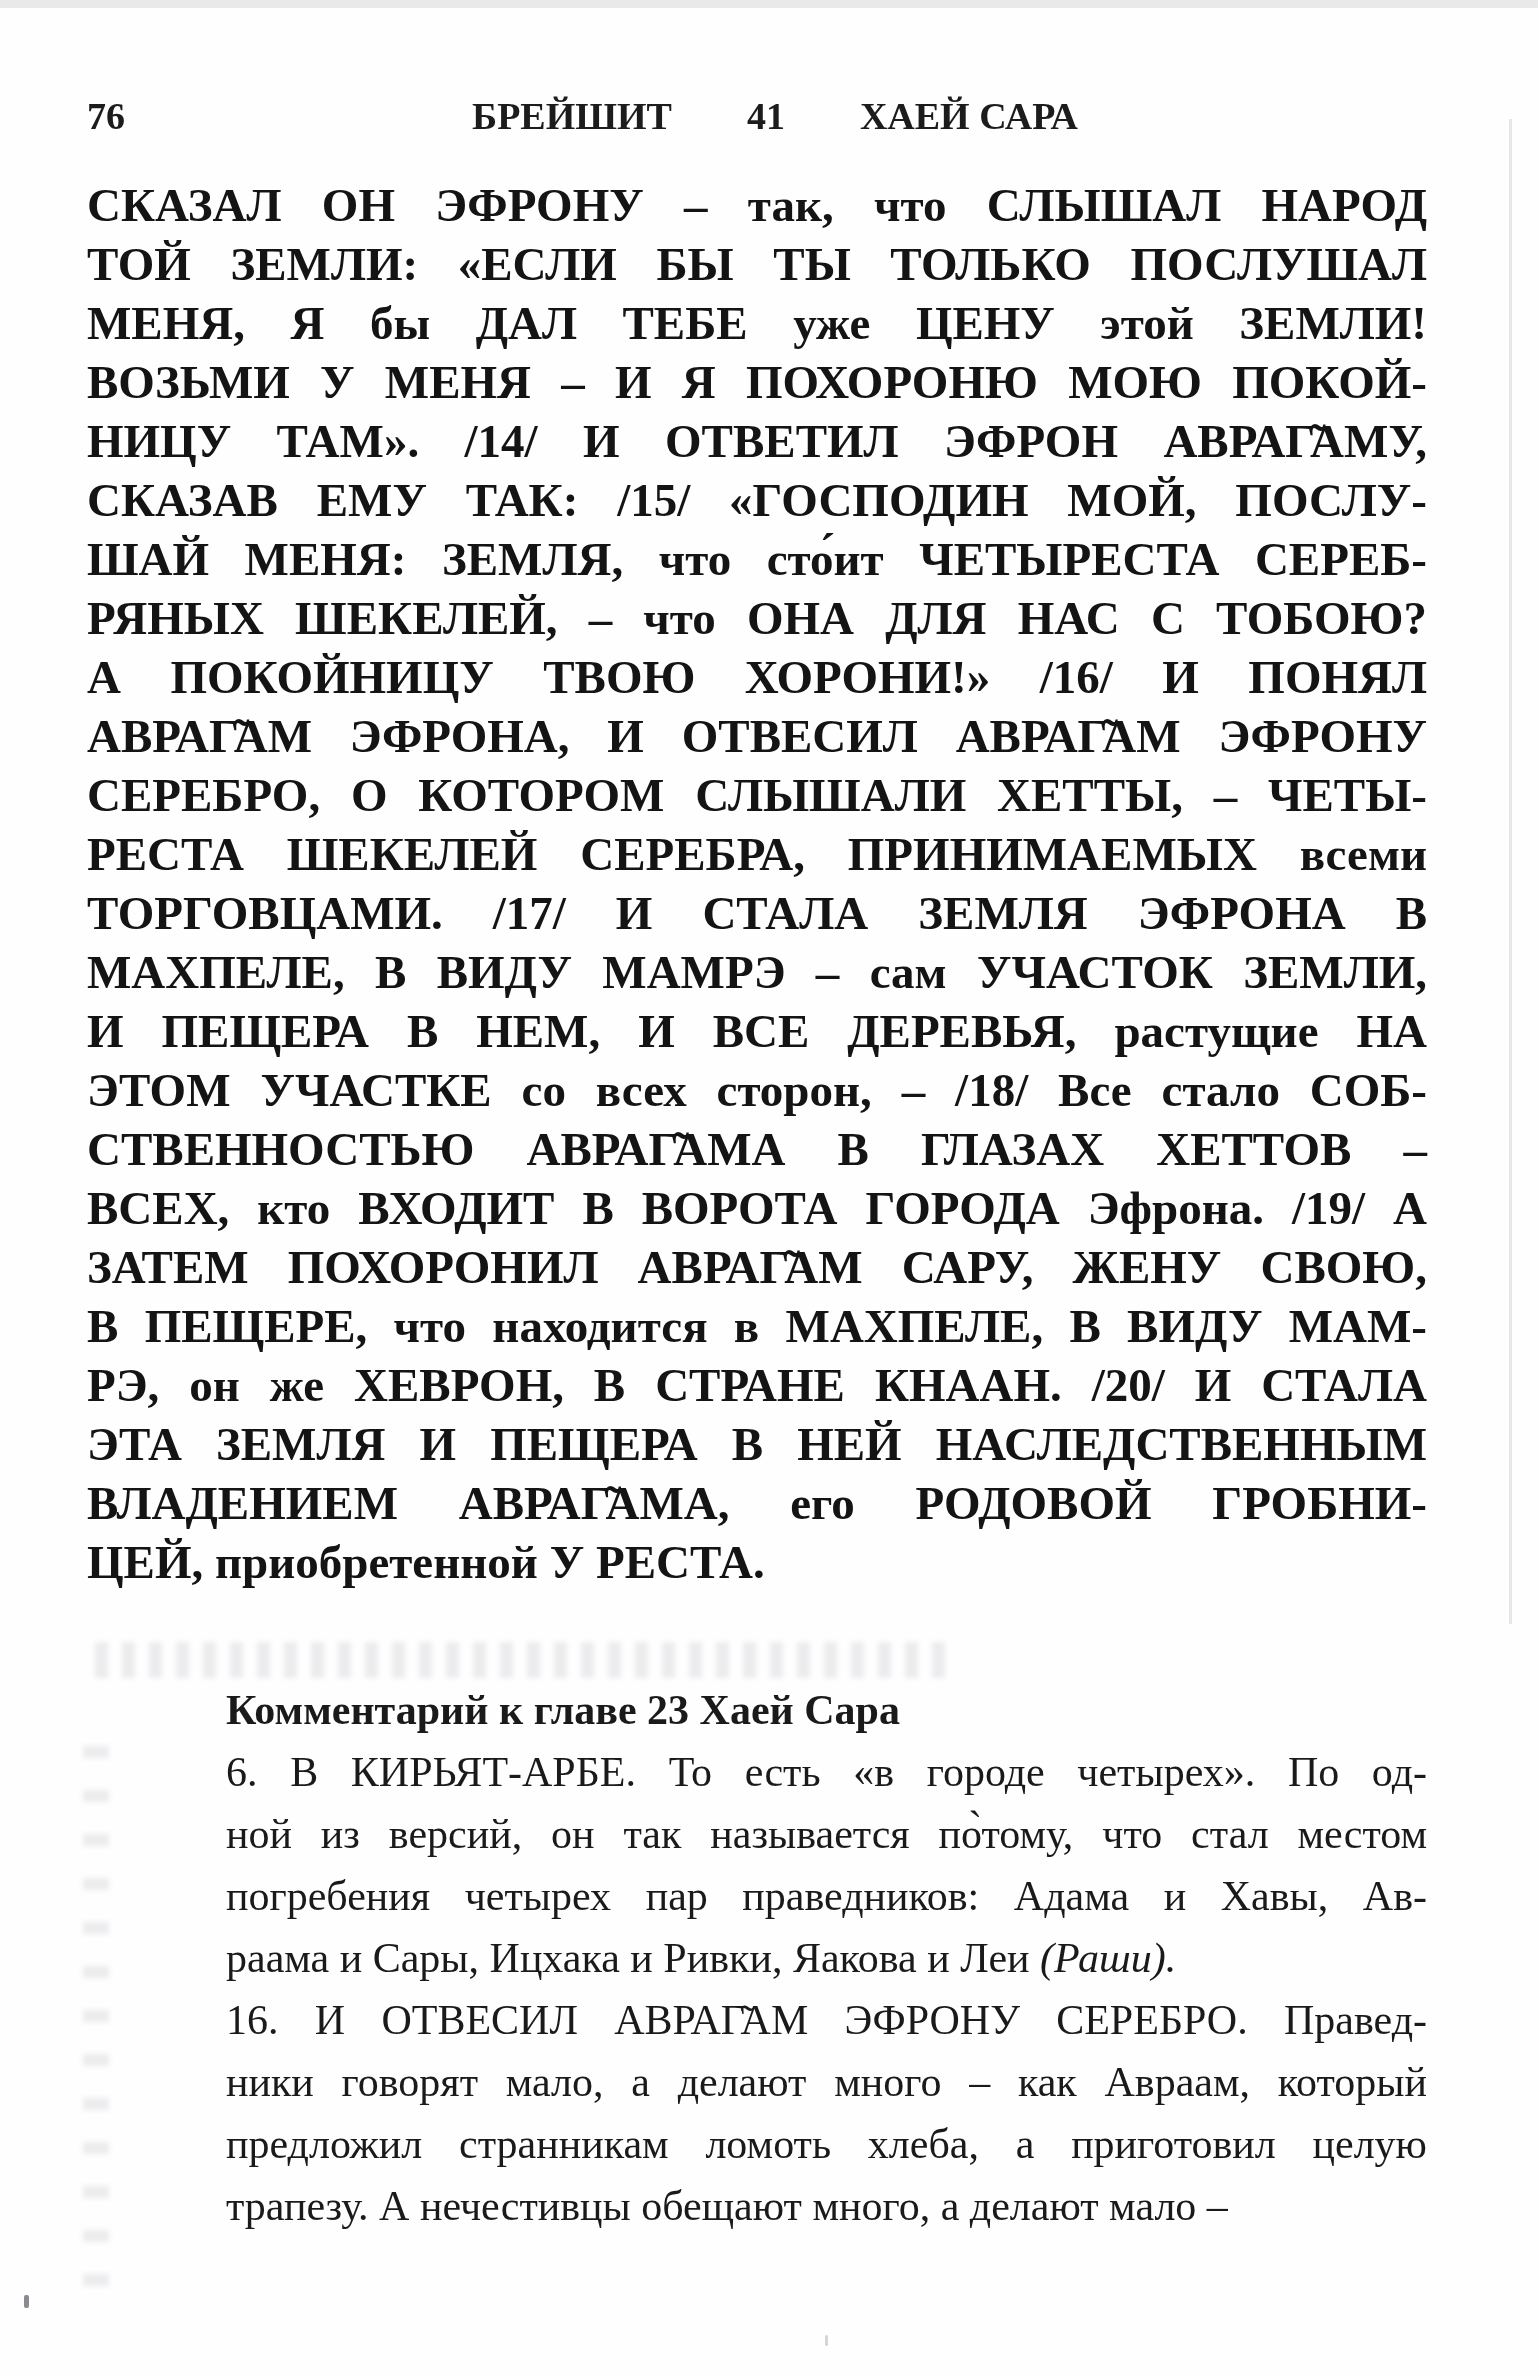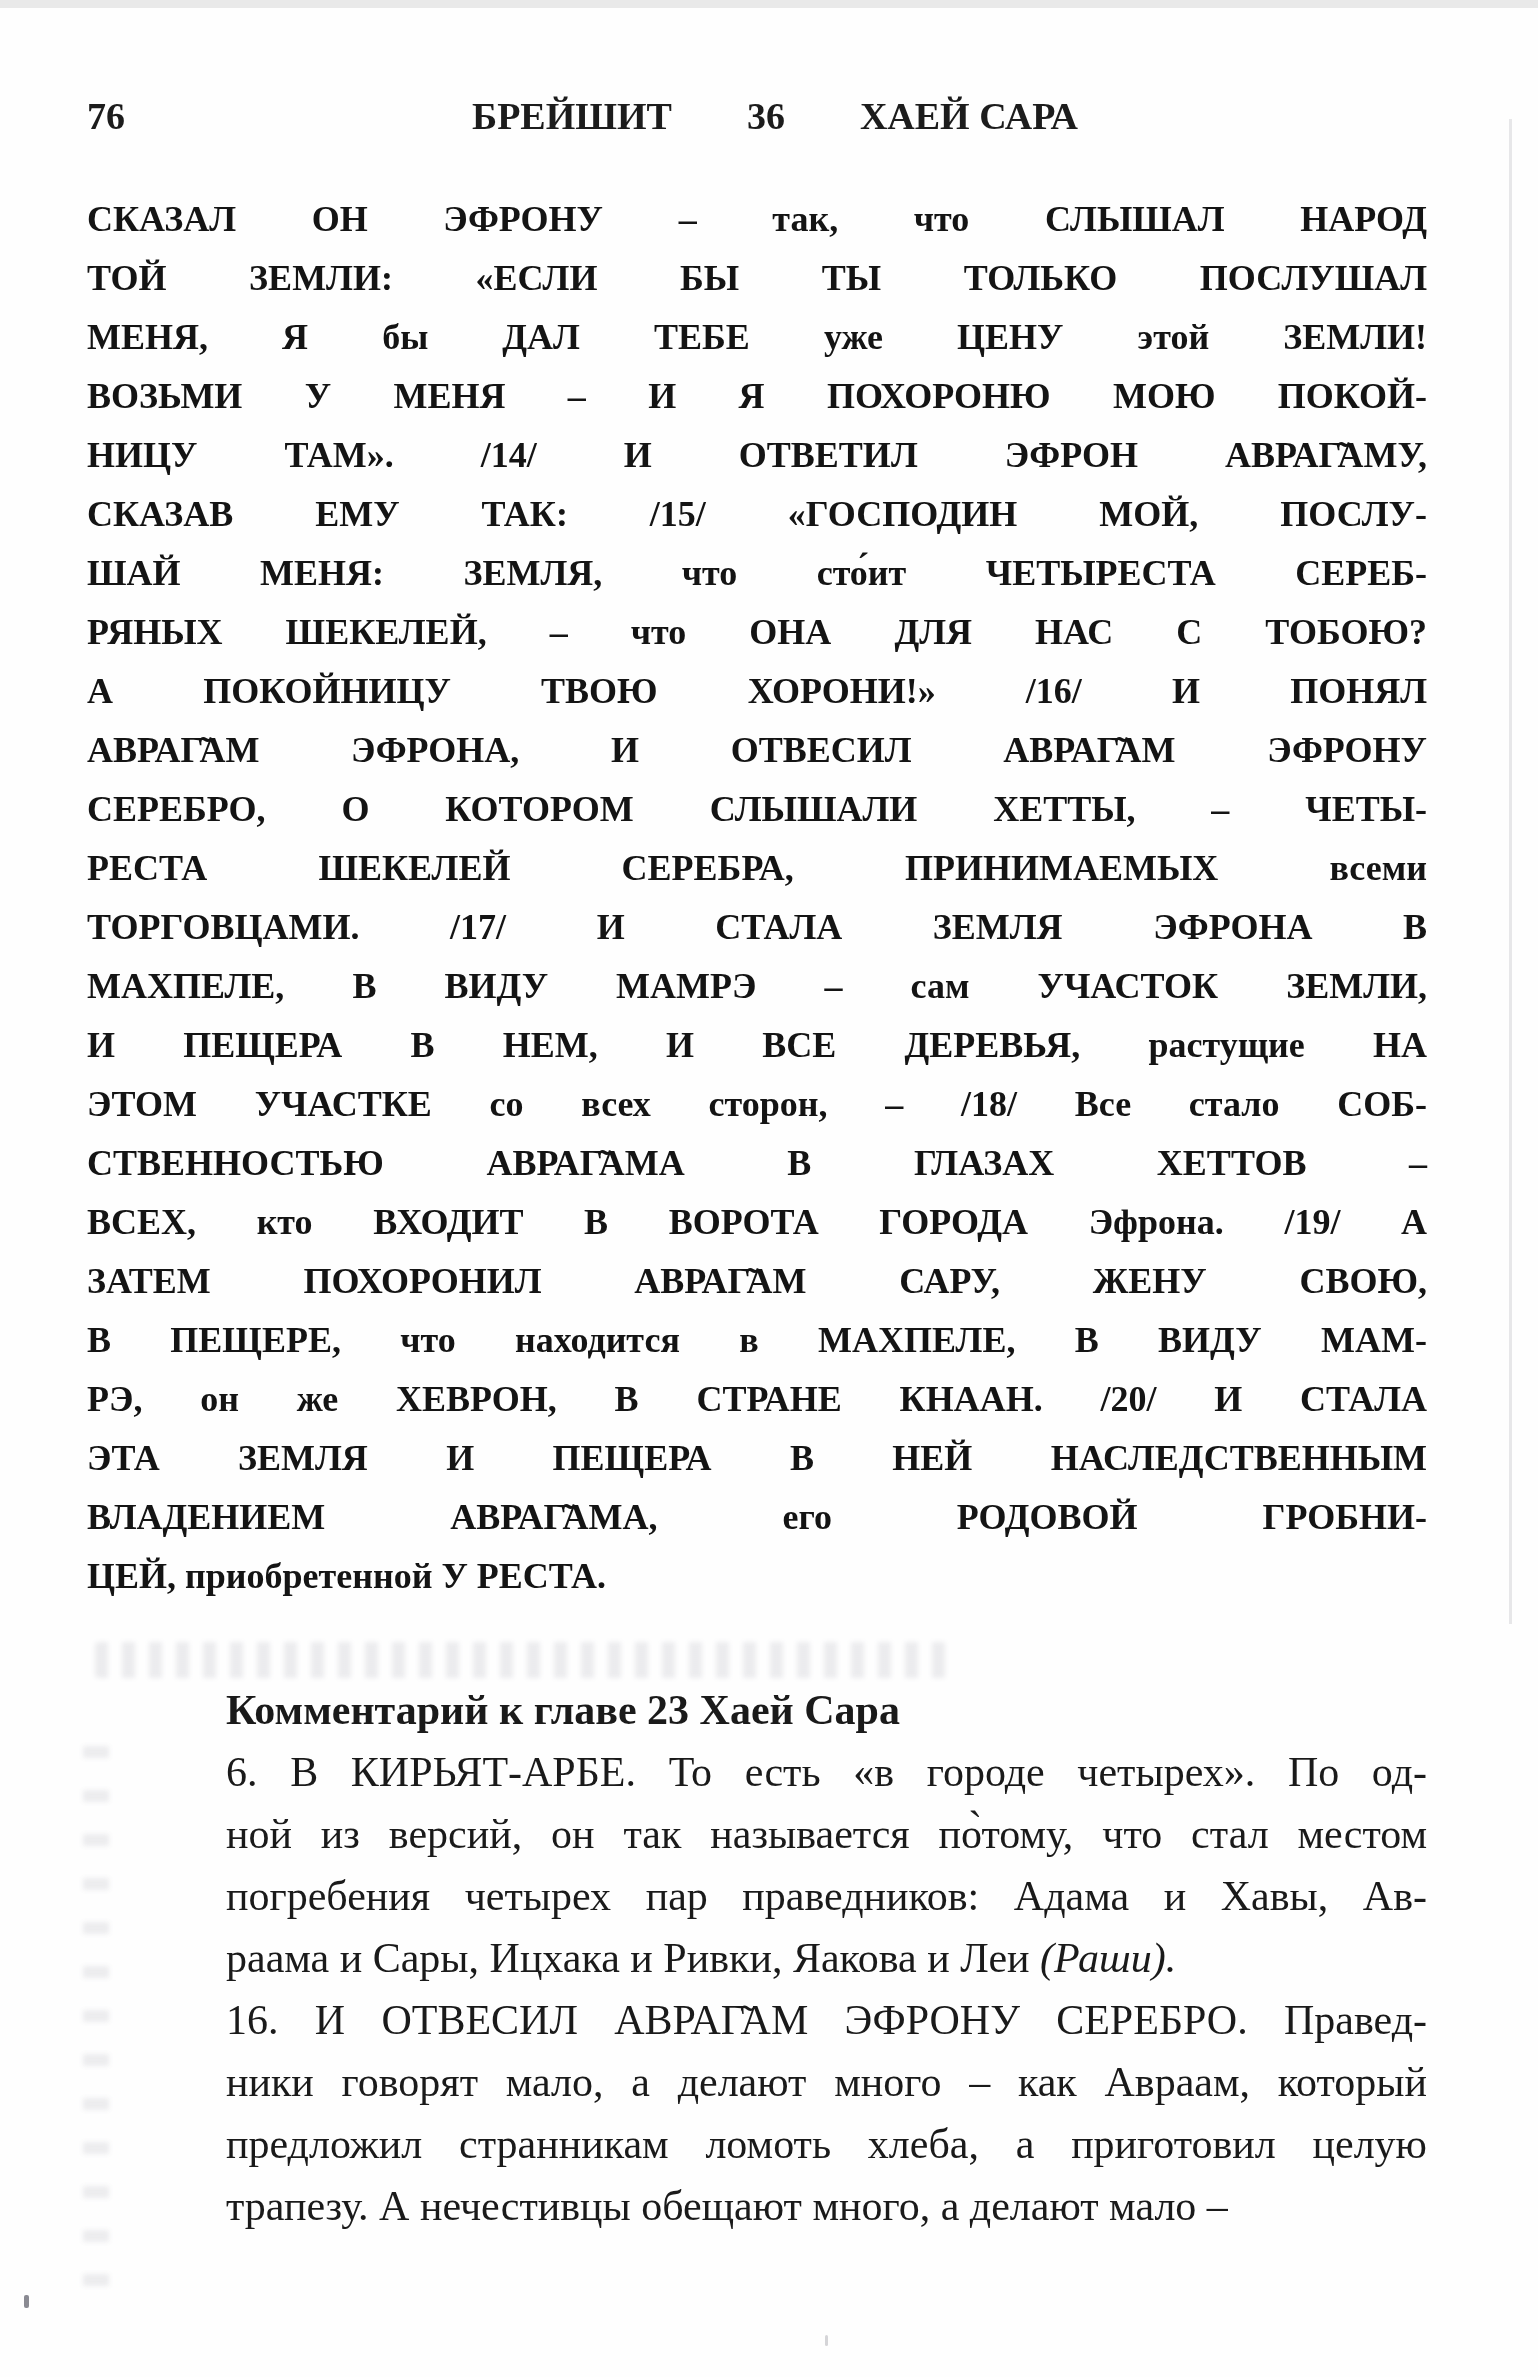--- a/index.html
+++ b/index.html
@@ -14,23 +14,23 @@
     font-family:"Liberation Serif","DejaVu Serif",serif;
     font-weight:700; font-size:38px; line-height:46px; color:#1c1c1c;
   }
   .pagenum { position:absolute; left:0; top:0; }
   .head-center {
     display:flex; justify-content:center; gap:75px;
     transform:translateX(18px);
   }
   
   .torah-text {
-    position:absolute; left:87px; top:182px; width:1340px;
+    position:absolute; left:87px; top:168px; width:1340px;
     font-family:"Liberation Serif","DejaVu Serif",serif;
-    font-weight:700; font-size:36px; line-height:59px; color:#141414;
+    font-weight:700; font-size:47px; line-height:59px; color:#141414;
   }
   .tl { height:59px; }
   .jline { text-align:justify; text-align-last:justify; }
   
   .commentary {
     position:absolute; left:226px; top:1671px; width:1201px;
     font-family:"Liberation Serif","DejaVu Serif",serif;
     font-weight:400; font-size:42px; line-height:62px; color:#1a1a1a;
   }
   .cl { height:62px; }
@@ -63,21 +63,21 @@
 <body>
 
 <div class="page">
 
   <div class="scan-edge-line"></div>
 
   <header class="running-head">
     <span class="pagenum">76</span>
     <div class="head-center">
       <span>БРЕЙШИТ</span>
-      <span>36</span>
+      <span>41</span>
       <span>ХАЕЙ САРА</span>
     </div>
   </header>
 
   <section class="torah-text">
     <div data-repeat="main.lines"><div class="tl jline">СКАЗАЛ ОН ЭФРОНУ – так, что СЛЫШАЛ НАРОД</div><div class="tl jline">ТОЙ ЗЕМЛИ: «ЕСЛИ БЫ ТЫ ТОЛЬКО ПОСЛУШАЛ</div><div class="tl jline">МЕНЯ, Я бы ДАЛ ТЕБЕ уже ЦЕНУ этой ЗЕМЛИ!</div><div class="tl jline">ВОЗЬМИ У МЕНЯ – И Я ПОХОРОНЮ МОЮ ПОКОЙ-</div><div class="tl jline">НИЦУ ТАМ». /14/ И ОТВЕТИЛ ЭФРОН АВРАГ̃АМУ,</div><div class="tl jline">СКАЗАВ ЕМУ ТАК: /15/ «ГОСПОДИН МОЙ, ПОСЛУ-</div><div class="tl jline">ШАЙ МЕНЯ: ЗЕМЛЯ, что сто́ит ЧЕТЫРЕСТА СЕРЕБ-</div><div class="tl jline">РЯНЫХ ШЕКЕЛЕЙ, – что ОНА ДЛЯ НАС С ТОБОЮ?</div><div class="tl jline">А ПОКОЙНИЦУ ТВОЮ ХОРОНИ!» /16/ И ПОНЯЛ</div><div class="tl jline">АВРАГ̃АМ ЭФРОНА, И ОТВЕСИЛ АВРАГ̃АМ ЭФРОНУ</div><div class="tl jline">СЕРЕБРО, О КОТОРОМ СЛЫШАЛИ ХЕТТЫ, – ЧЕТЫ-</div><div class="tl jline">РЕСТА ШЕКЕЛЕЙ СЕРЕБРА, ПРИНИМАЕМЫХ всеми</div><div class="tl jline">ТОРГОВЦАМИ. /17/ И СТАЛА ЗЕМЛЯ ЭФРОНА В</div><div class="tl jline">МАХПЕЛЕ, В ВИДУ МАМРЭ – сам УЧАСТОК ЗЕМЛИ,</div><div class="tl jline">И ПЕЩЕРА В НЕМ, И ВСЕ ДЕРЕВЬЯ, растущие НА</div><div class="tl jline">ЭТОМ УЧАСТКЕ со всех сторон, – /18/ Все стало СОБ-</div><div class="tl jline">СТВЕННОСТЬЮ АВРАГ̃АМА В ГЛАЗАХ ХЕТТОВ –</div><div class="tl jline">ВСЕХ, кто ВХОДИТ В ВОРОТА ГОРОДА Эфрона. /19/ А</div><div class="tl jline">ЗАТЕМ ПОХОРОНИЛ АВРАГ̃АМ САРУ, ЖЕНУ СВОЮ,</div><div class="tl jline">В ПЕЩЕРЕ, что находится в МАХПЕЛЕ, В ВИДУ МАМ-</div><div class="tl jline">РЭ, он же ХЕВРОН, В СТРАНЕ КНААН. /20/ И СТАЛА</div><div class="tl jline">ЭТА ЗЕМЛЯ И ПЕЩЕРА В НЕЙ НАСЛЕДСТВЕННЫМ</div><div class="tl jline">ВЛАДЕНИЕМ АВРАГ̃АМА, его РОДОВОЙ ГРОБНИ-</div></div>
     <div class="tl">ЦЕЙ, приобретенной У РЕСТА.</div>
   </section>
 
   <div class="ghost ghost-line"></div>

